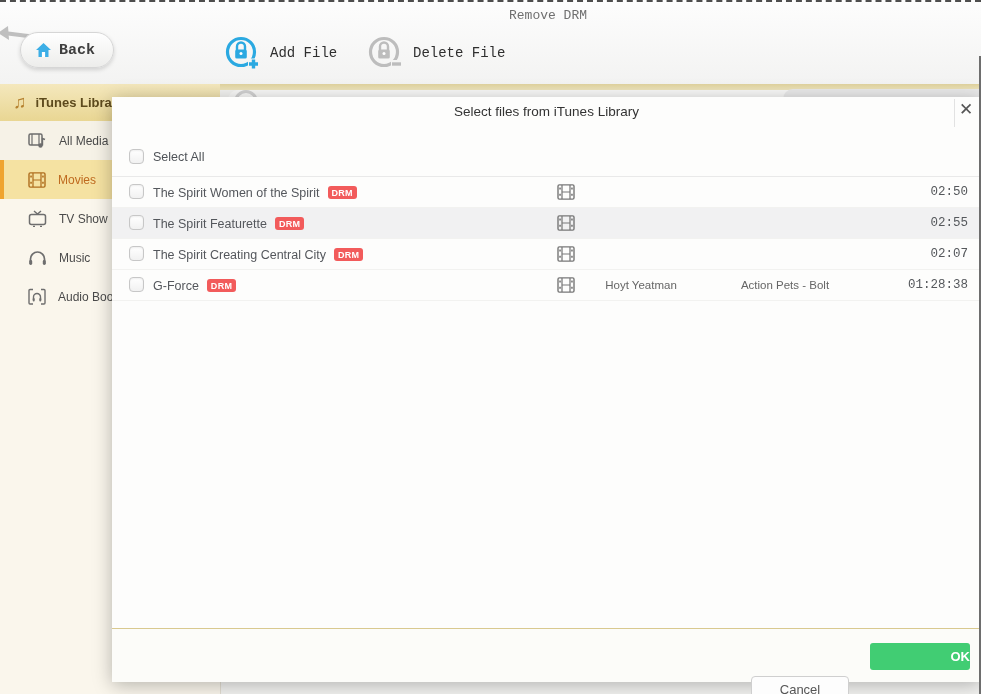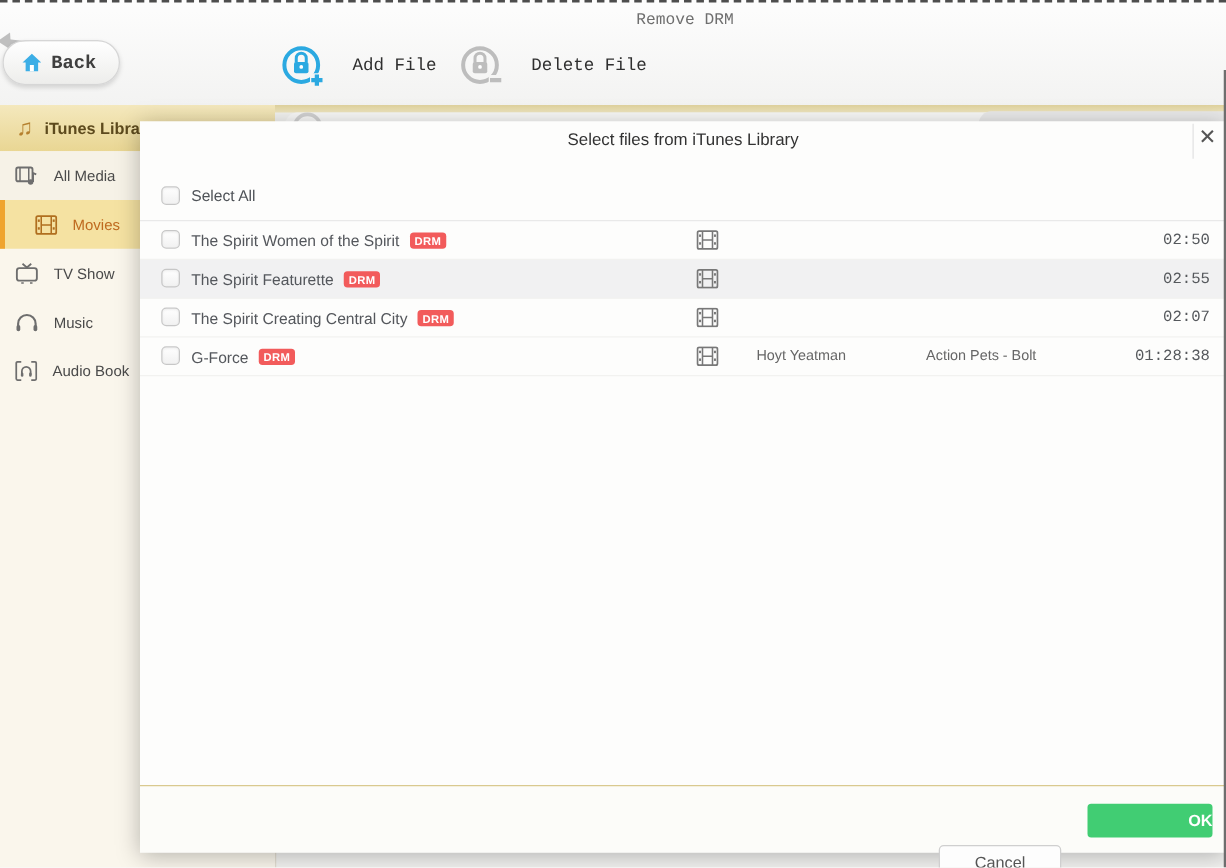--- a/index.html
+++ b/index.html
@@ -11,37 +11,37 @@
   
   .ants-top { position:absolute; top:0; left:0; width:100%; height:0; border-top:2px dashed #4d4d4d; z-index:60; }
   .win-edge-right { position:absolute; top:56px; right:0; width:2px; bottom:0; background:#6e6e6e; z-index:55; }
 
   
   .topbar { position:absolute; top:0; left:0; width:100%; height:84px;
             background:linear-gradient(#fdfdfd,#f3f3f2); z-index:5;font-family:Liberation Mono, monospace; }
   .window-title { position:absolute; left:509px; top:8px; font-size:13px; color:#6f6f6f; }
 
   .back-arrow { position:absolute; left:-6px; top:24px; z-index:6; }
-  .back-btn { position:absolute; left:2px; top:32px; height:36px; padding:0 18px 0 14px;
+  .back-btn { position:absolute; left:20px; top:32px; height:36px; padding:0 18px 0 14px;
               display:flex; align-items:center; gap:7px; border:1px solid #d6d6d6; border-radius:18px;
               background:linear-gradient(#ffffff,#ededeb); box-shadow:0 2px 4px rgba(0,0,0,.15); z-index:7; cursor:pointer; }
   .back-btn .lbl { font-size:15px; font-weight:bold; color:#3f3f3f; }
 
-  .tool-btn { position:absolute; top:33px; display:flex; align-items:center; gap:18px; cursor:pointer; z-index:6; }
+  .tool-btn { position:absolute; top:33px; display:flex; align-items:center; gap:6px; cursor:pointer; z-index:6; }
   .tool-btn .lbl { font-size:14px; color:#2f2f2f; }
   .tool-btn.add { left:224px; }
   .tool-btn.del { left:367px; }
 
   
   .sidebar { position:absolute; left:0; top:84px; width:220px; bottom:0; background:#faf6ec; z-index:4; }
   .sb-header { height:37px; display:flex; align-items:center; gap:9px; padding-left:13px;
                background:linear-gradient(#f4e8bd,#e9d693); white-space:nowrap; }
   .sb-header .note { font-size:18px; color:#b5802e; }
   .sb-header .lbl { font-size:13px; font-weight:bold; color:#5d4a1d; }
-  .sb-item { height:39px; display:flex; align-items:center; gap:12px; padding-left:12px;
+  .sb-item { height:39px; display:flex; align-items:center; gap:12px; padding-left:28px;
              white-space:nowrap; cursor:pointer; }
   .sb-item .lbl { font-size:12px; color:#4a4a4a; }
   .sb-item.first { background:#f6f2e7; }
   .sb-item.selected { background:#f5e2a2; border-left:4px solid #efa42e; padding-left:24px; }
   .sb-item.selected .lbl { color:#bf6a1f; }
 
   
   .gold-strip { position:absolute; left:220px; right:0; top:81px; height:9px;
                 background:linear-gradient(#d8c88c,#efe6be); z-index:4; }
   .behind-panel { position:absolute; left:228px; right:0; top:90px; height:10px;

